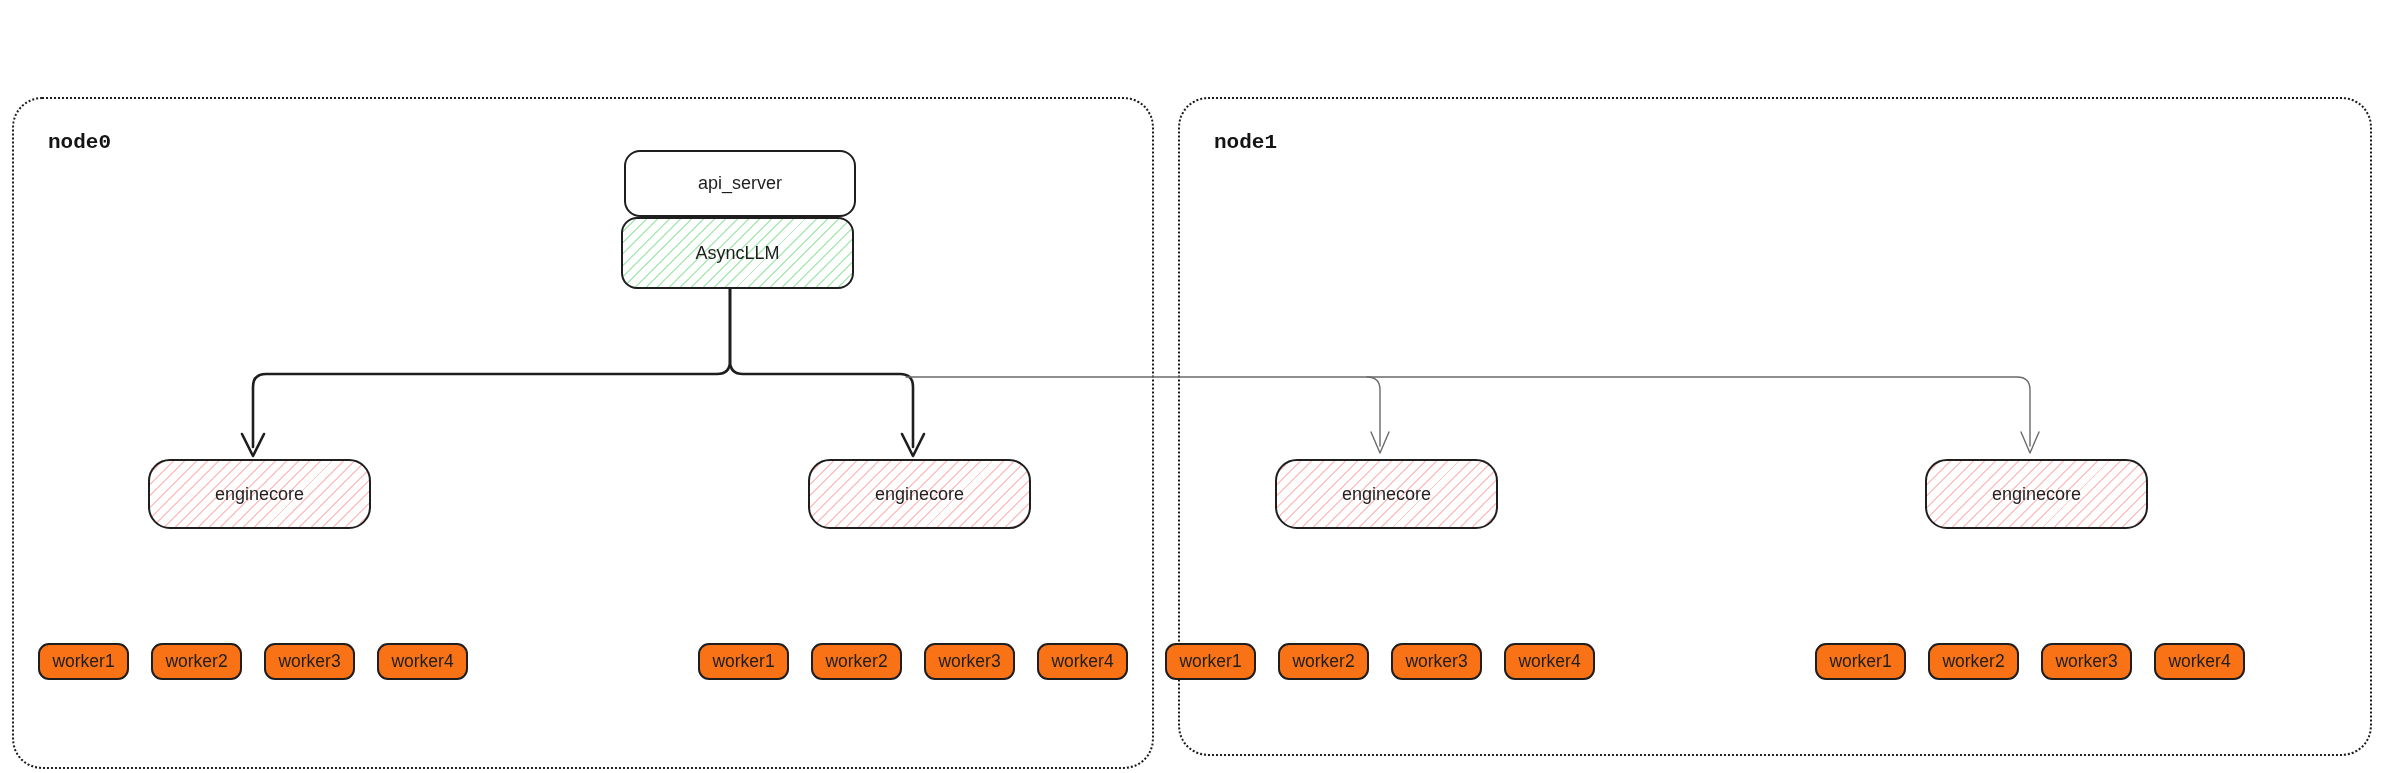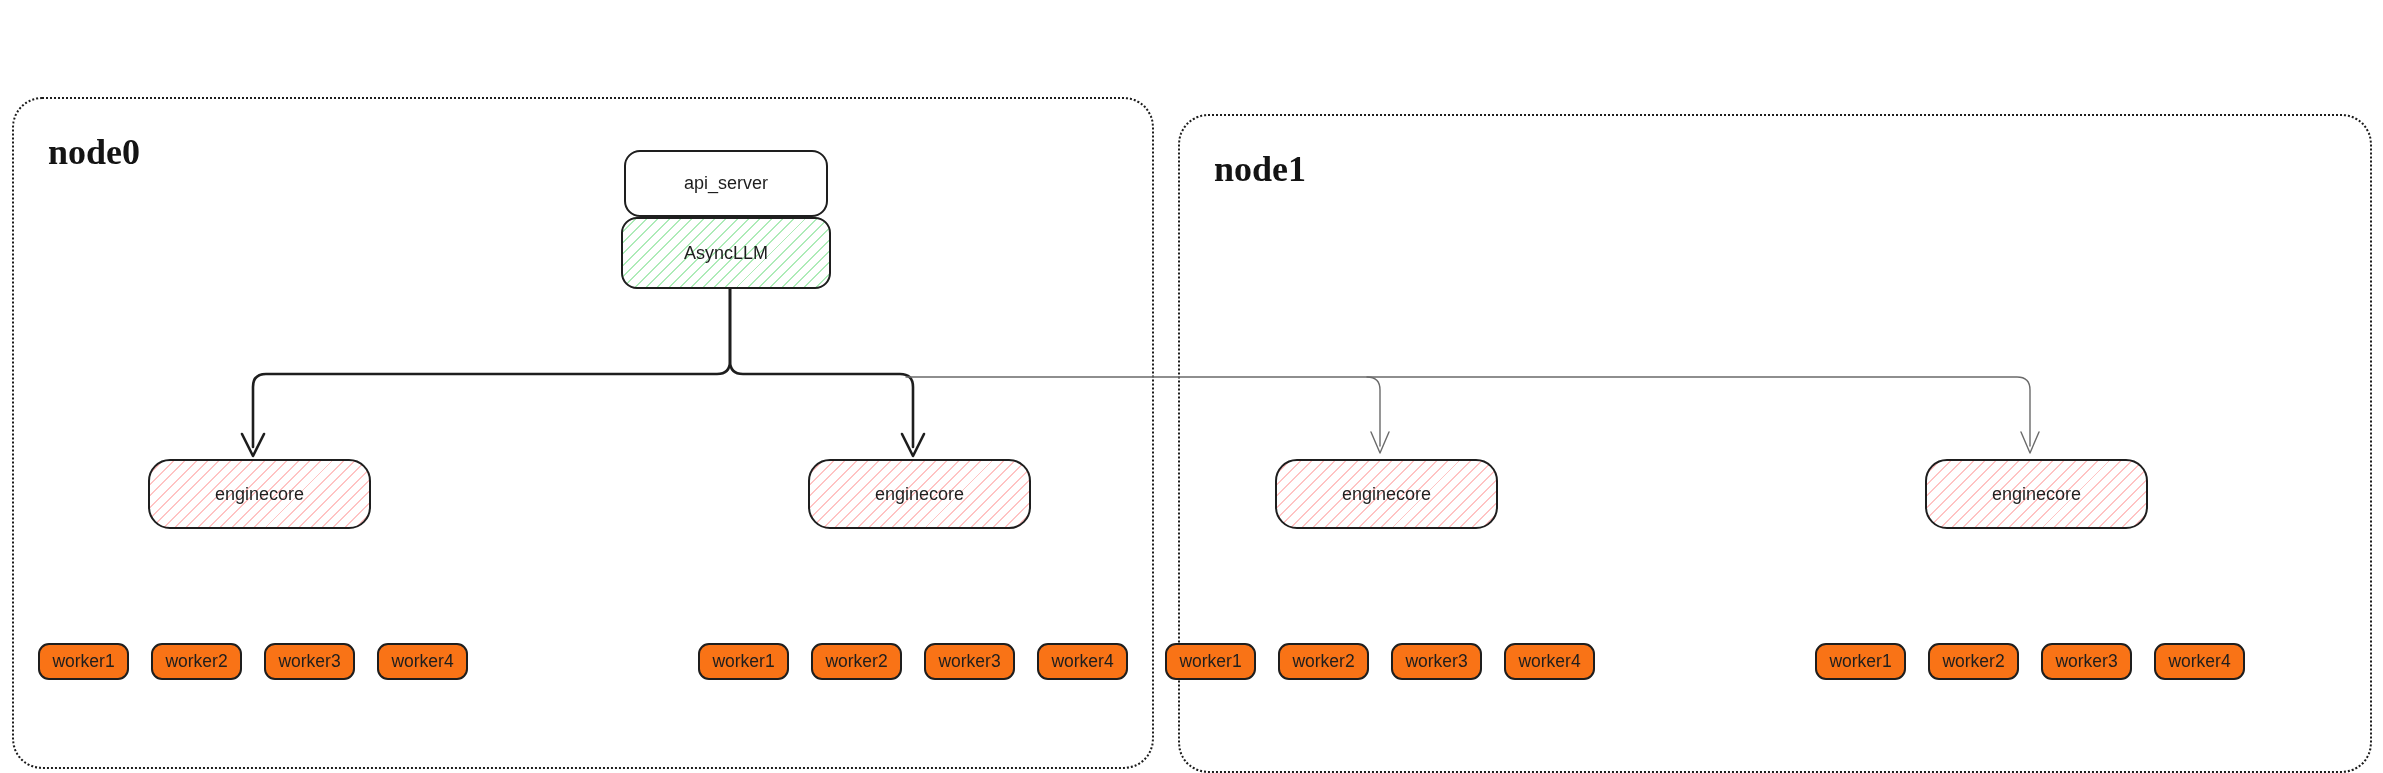--- a/index.html
+++ b/index.html
@@ -28,46 +28,46 @@
     color: #1e1e1e;
     white-space: nowrap;
   }
   .node-container {
     position: absolute;
     border: 2.6px dotted #1c1c1c;
     border-radius: 30px;
     background: transparent;
   }
   .node-container.node0 { left: 12px;   top: 97px; width: 1138px; height: 668px; }
-  .node-container.node1 { left: 1178px; top: 114px; width: 1190px; height: 655px; }
+  .node-container.node1 { left: 1178px; top: 97px; width: 1190px; height: 655px; }
   .node-label {
     position: absolute;
     left: 34px;
     top: 32px;
-    font-family: Liberation Serif, serif;
+    font-family: Liberation Mono, monospace;
     font-weight: 700;
-    font-size: 36px;
+    font-size: 21px;
     color: #141414;
     white-space: nowrap;
   }
   .box {
     position: absolute;
     border: 2.6px solid #1e1e1e;
     background-color: #ffffff;
     display: flex;
     align-items: center;
     justify-content: center;
     font-size: 18px;
     color: #1e1e1e;
     box-sizing: border-box;
     white-space: nowrap;
   }
   .stack-box { border-radius: 16px; }
-  .api-box    { left: 624px; top: 150px; width: 204px; height: 67px; }
-  .async-box  { left: 621px; top: 217px; width: 210px; height: 72px; }
+  .api-box    { left: 624px; top: 150px; width: 232px; height: 67px; }
+  .async-box  { left: 621px; top: 217px; width: 233px; height: 72px; }
   .engine-box {
     border-radius: 22px;
     top: 459px; width: 223px; height: 70px;
   }
   .engine-1 { left: 148px;  }
   .engine-2 { left: 808px;  }
   .engine-3 { left: 1275px; }
   .engine-4 { left: 1925px; }
   .hatch-green {
     background-image: repeating-linear-gradient(135deg,

